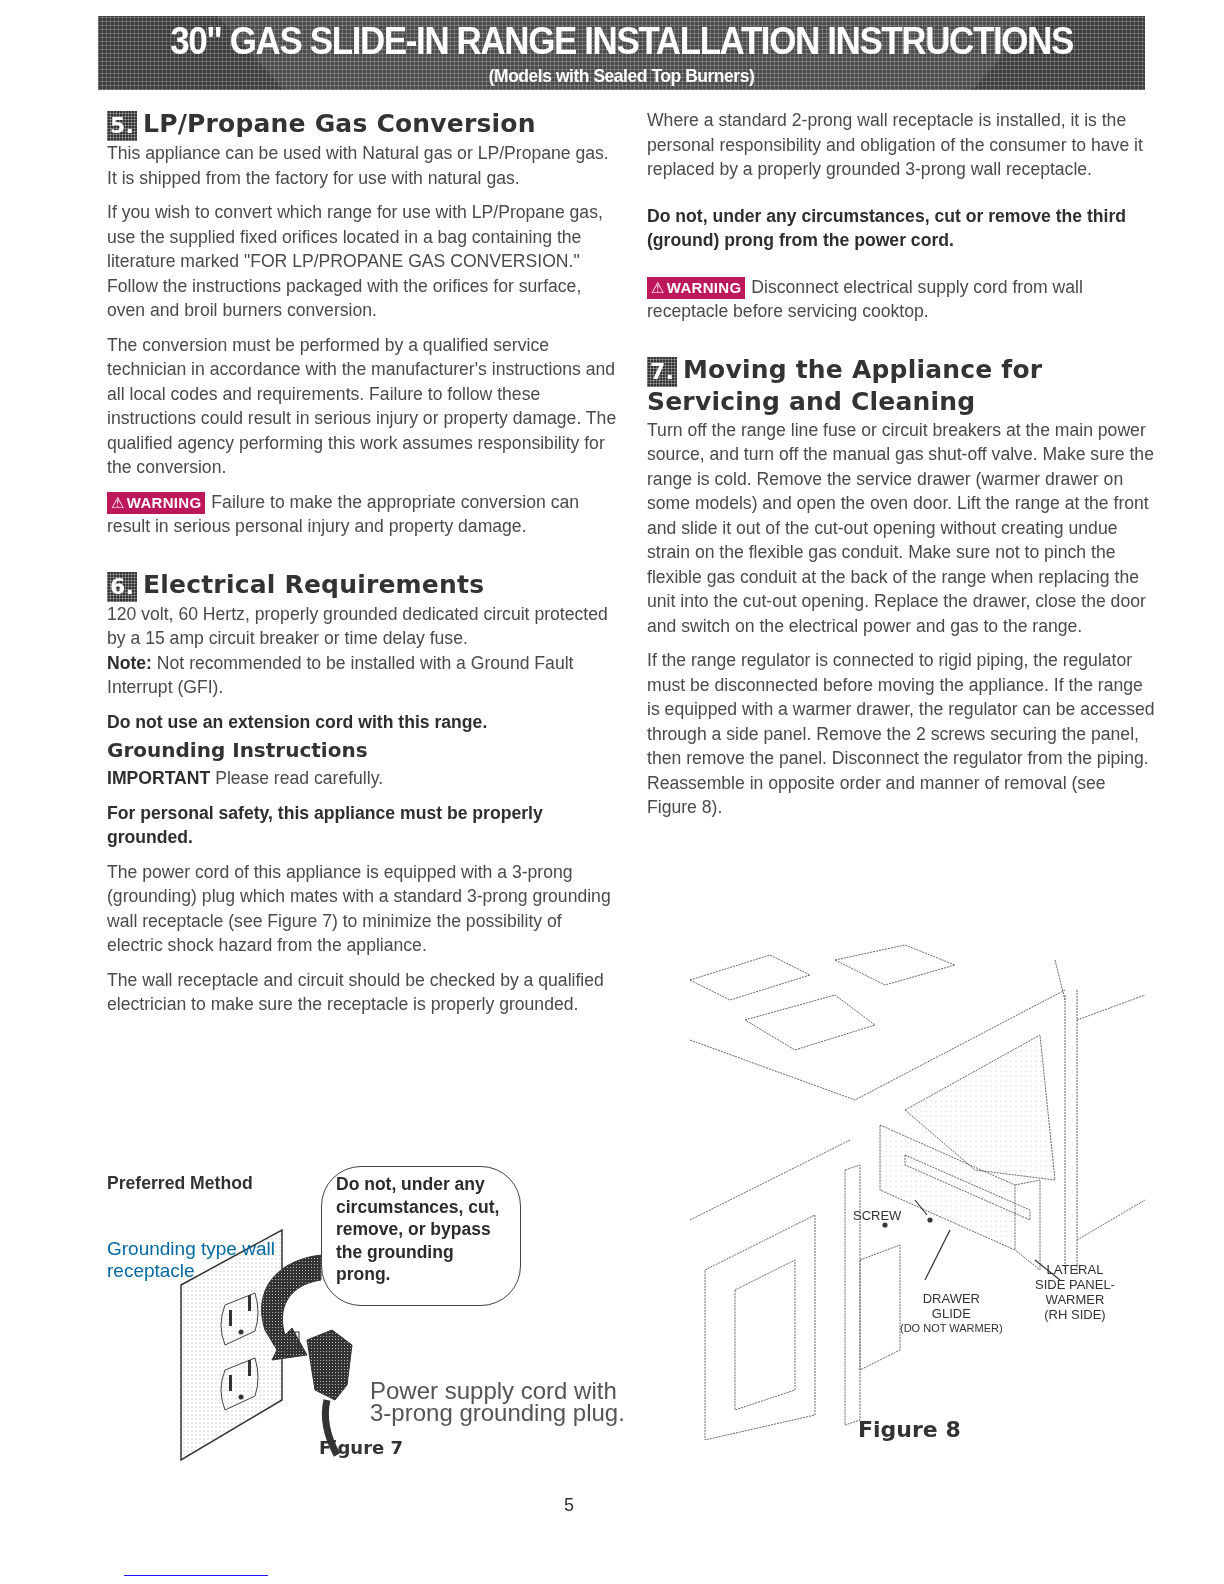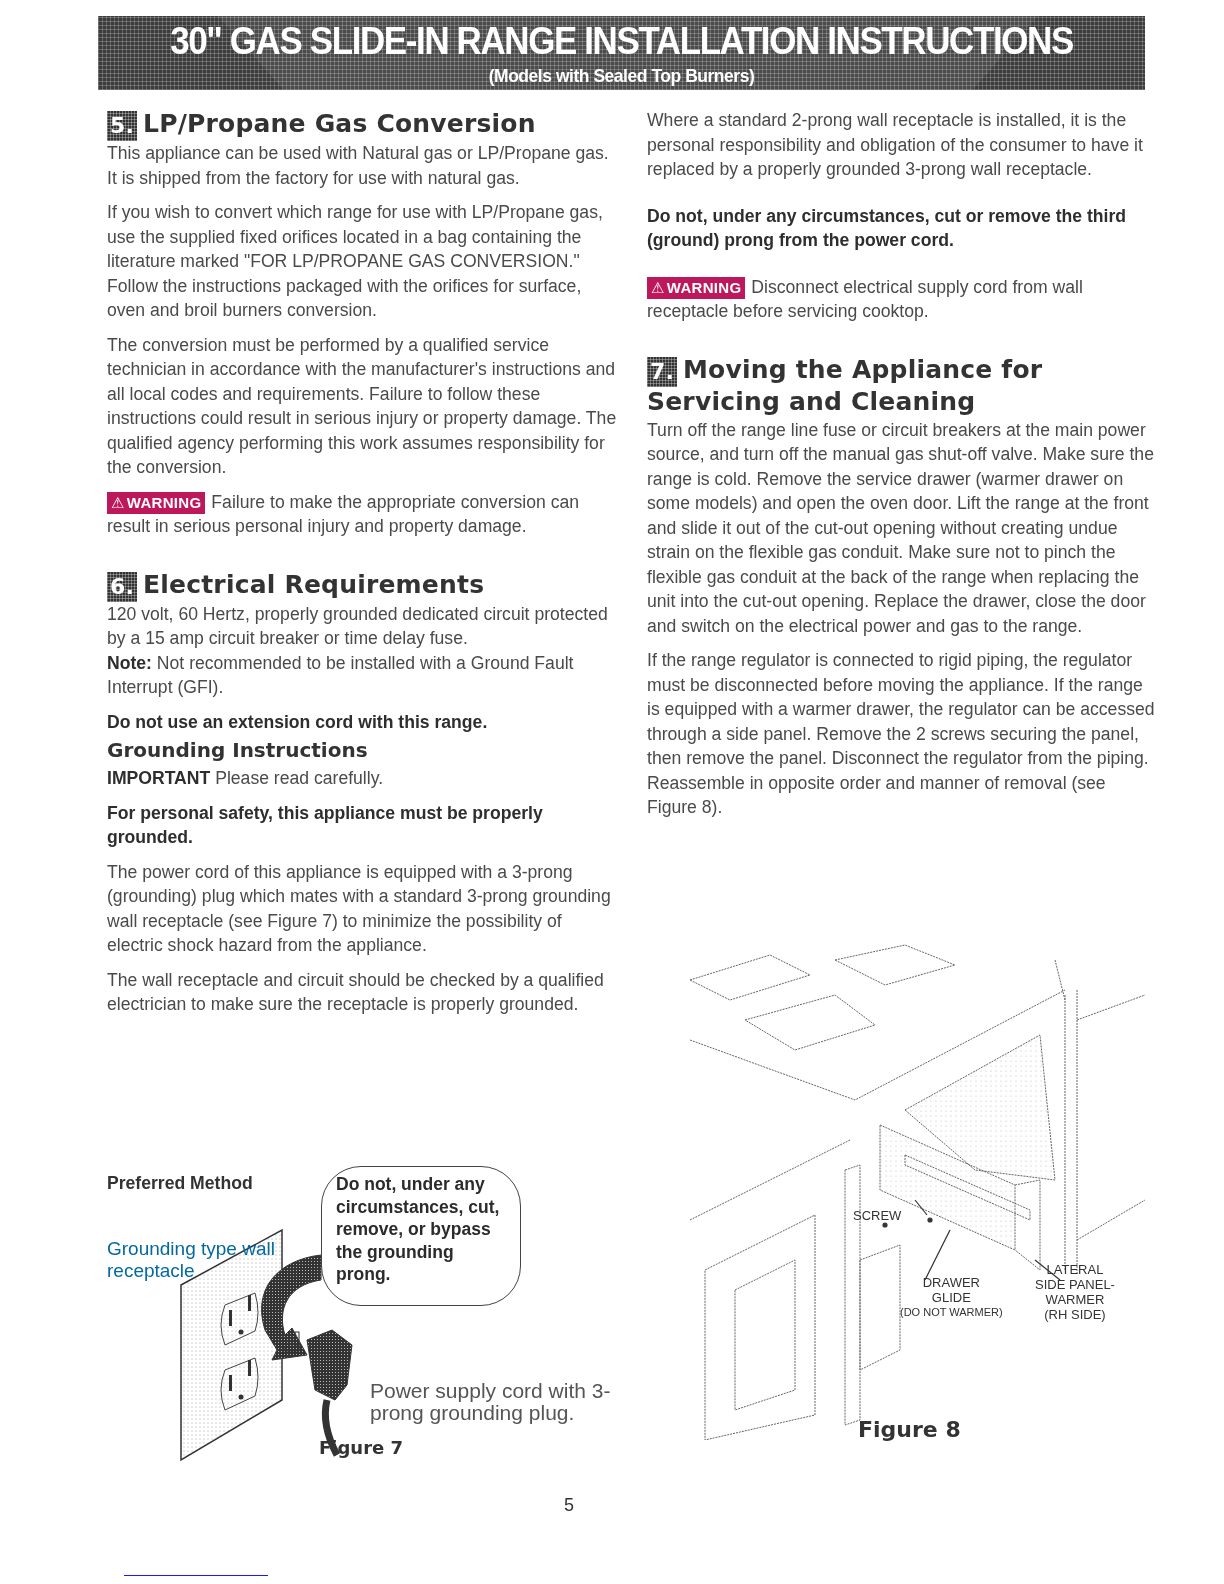--- a/index.html
+++ b/index.html
@@ -44,21 +44,21 @@
           font-size: 15px; padding: 1px 4px; line-height: 20px; margin-right: 6px; letter-spacing: 0.3px; }
   .warn .tri { display: inline-block; margin-right: 2px; }
 
   
   .fig7 { position: absolute; left: 107px; top: 1150px; width: 520px; height: 320px; }
   .fig7 .pref { position: absolute; left: 0; top: 23px; font-weight: bold; font-size: 17.6px; color: #333; }
   .fig7 .gtype { position: absolute; left: 0; top: 48px; font-size: 19px; line-height: 22px; color: #0369a1; width: 170px; margin-top: 40px; }
   .fig7 .bubble { position: absolute; left: 214px; top: 16px; width: 200px; height: 140px;
                   border: 1.5px solid #444; border-radius: 40px; padding: 6px 8px 0 14px; box-sizing: border-box;
                   font-weight: bold; font-size: 17.5px; line-height: 22.5px; color: #2b2b2b; background: #fff; }
-  .fig7 .cord { position: absolute; left: 263px; top: 230px; font-size: 21px; line-height: 22px; color: #555; }
+  .fig7 .cord { position: absolute; left: 263px; top: 230px; font-size: 24px; line-height: 22px; color: #555; }
   .fig7 .cap { position: absolute; left: 212px; top: 287px; font-family: "DejaVu Sans", sans-serif; font-size: 18px; font-weight: bold; color: #333; }
   .fig7 svg { position: absolute; left: 0; top: 0; }
 
   
   .fig8 { position: absolute; left: 675px; top: 940px; width: 480px; height: 500px; }
   .fig8 svg { position: absolute; left: 0; top: 0; }
   .fig8 .lbl { position: absolute; font-size: 13px; line-height: 15px; color: #333; text-align: center; }
   .fig8 .cap { position: absolute; left: 183px; top: 477px; font-family: "DejaVu Sans", sans-serif; font-size: 22px; font-weight: bold; color: #333; }
 
   .page-num { position: absolute; left: 564px; top: 1495px; font-size: 18px; color: #333; }
@@ -198,21 +198,21 @@
     </g>
     <g stroke="#333" stroke-width="1.2" fill="#333">
       <path d="M240,260 L252,275"></path>
       <path d="M250,340 L275,290"></path>
       <path d="M385,340 L360,320"></path>
       <circle cx="210" cy="285" r="2"></circle>
       <circle cx="255" cy="280" r="2"></circle>
     </g>
   </svg>
   <div class="lbl" style="left:178px; top:268px;text-align:right;">SCREW</div>
-  <div class="lbl" style="left:225px; top:335px;">
+  <div class="lbl" style="left:225px; top:351px;">
     <div>DRAWER</div>
     <div>GLIDE</div>
     <div style="font-size:11px">(DO NOT WARMER)</div>
   </div>
   <div class="lbl" style="left:360px; top:322px;">
     <div>LATERAL</div>
     <div>SIDE PANEL-</div>
     <div>WARMER</div>
     <div>(RH SIDE)</div>
   </div>

